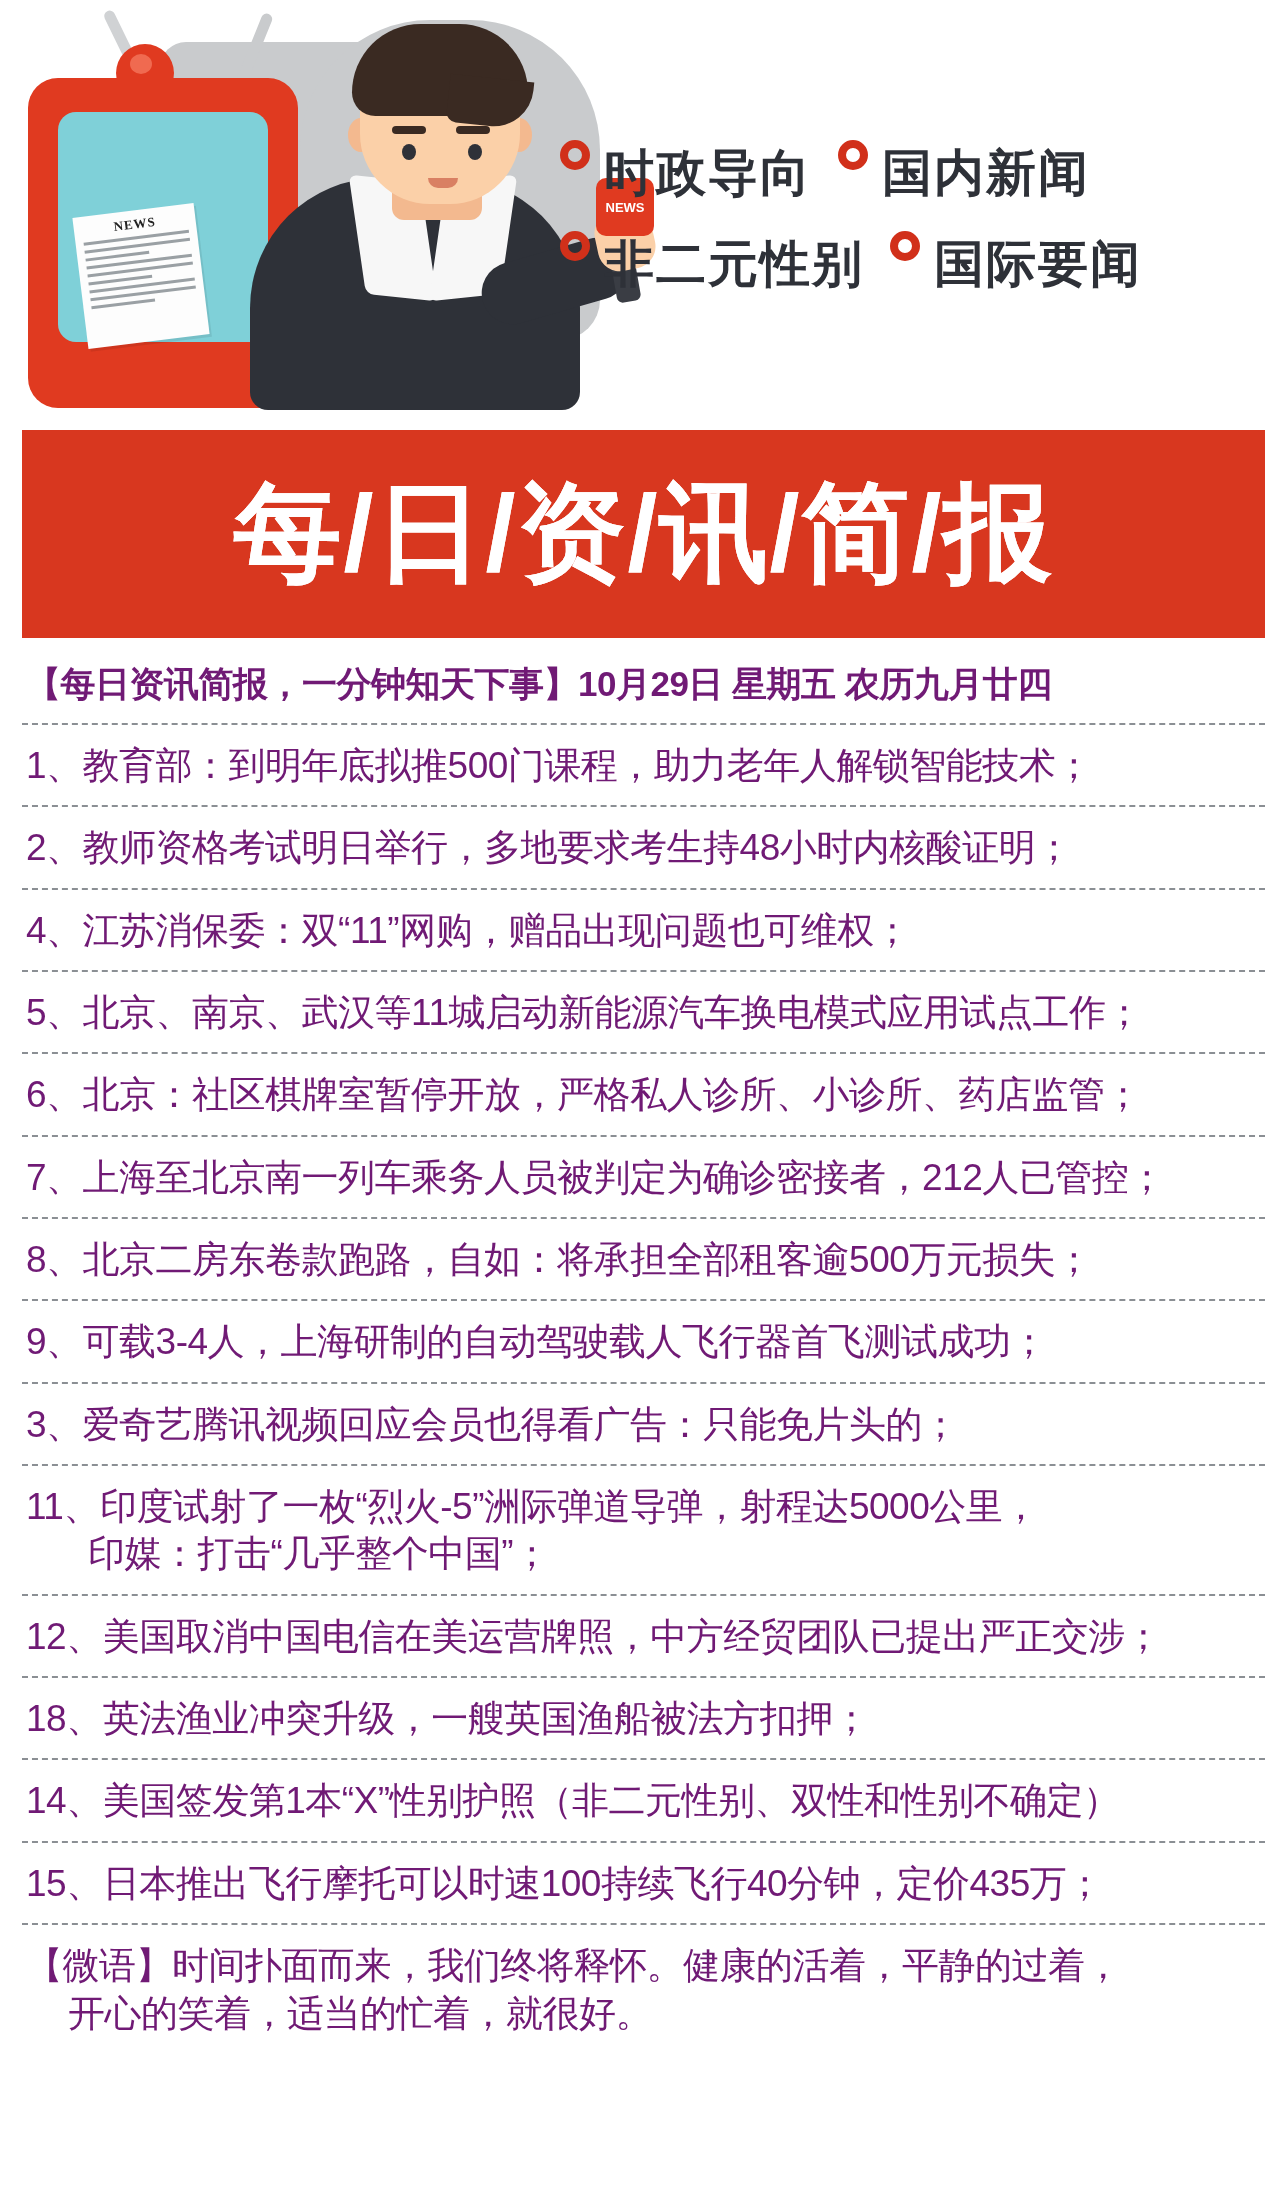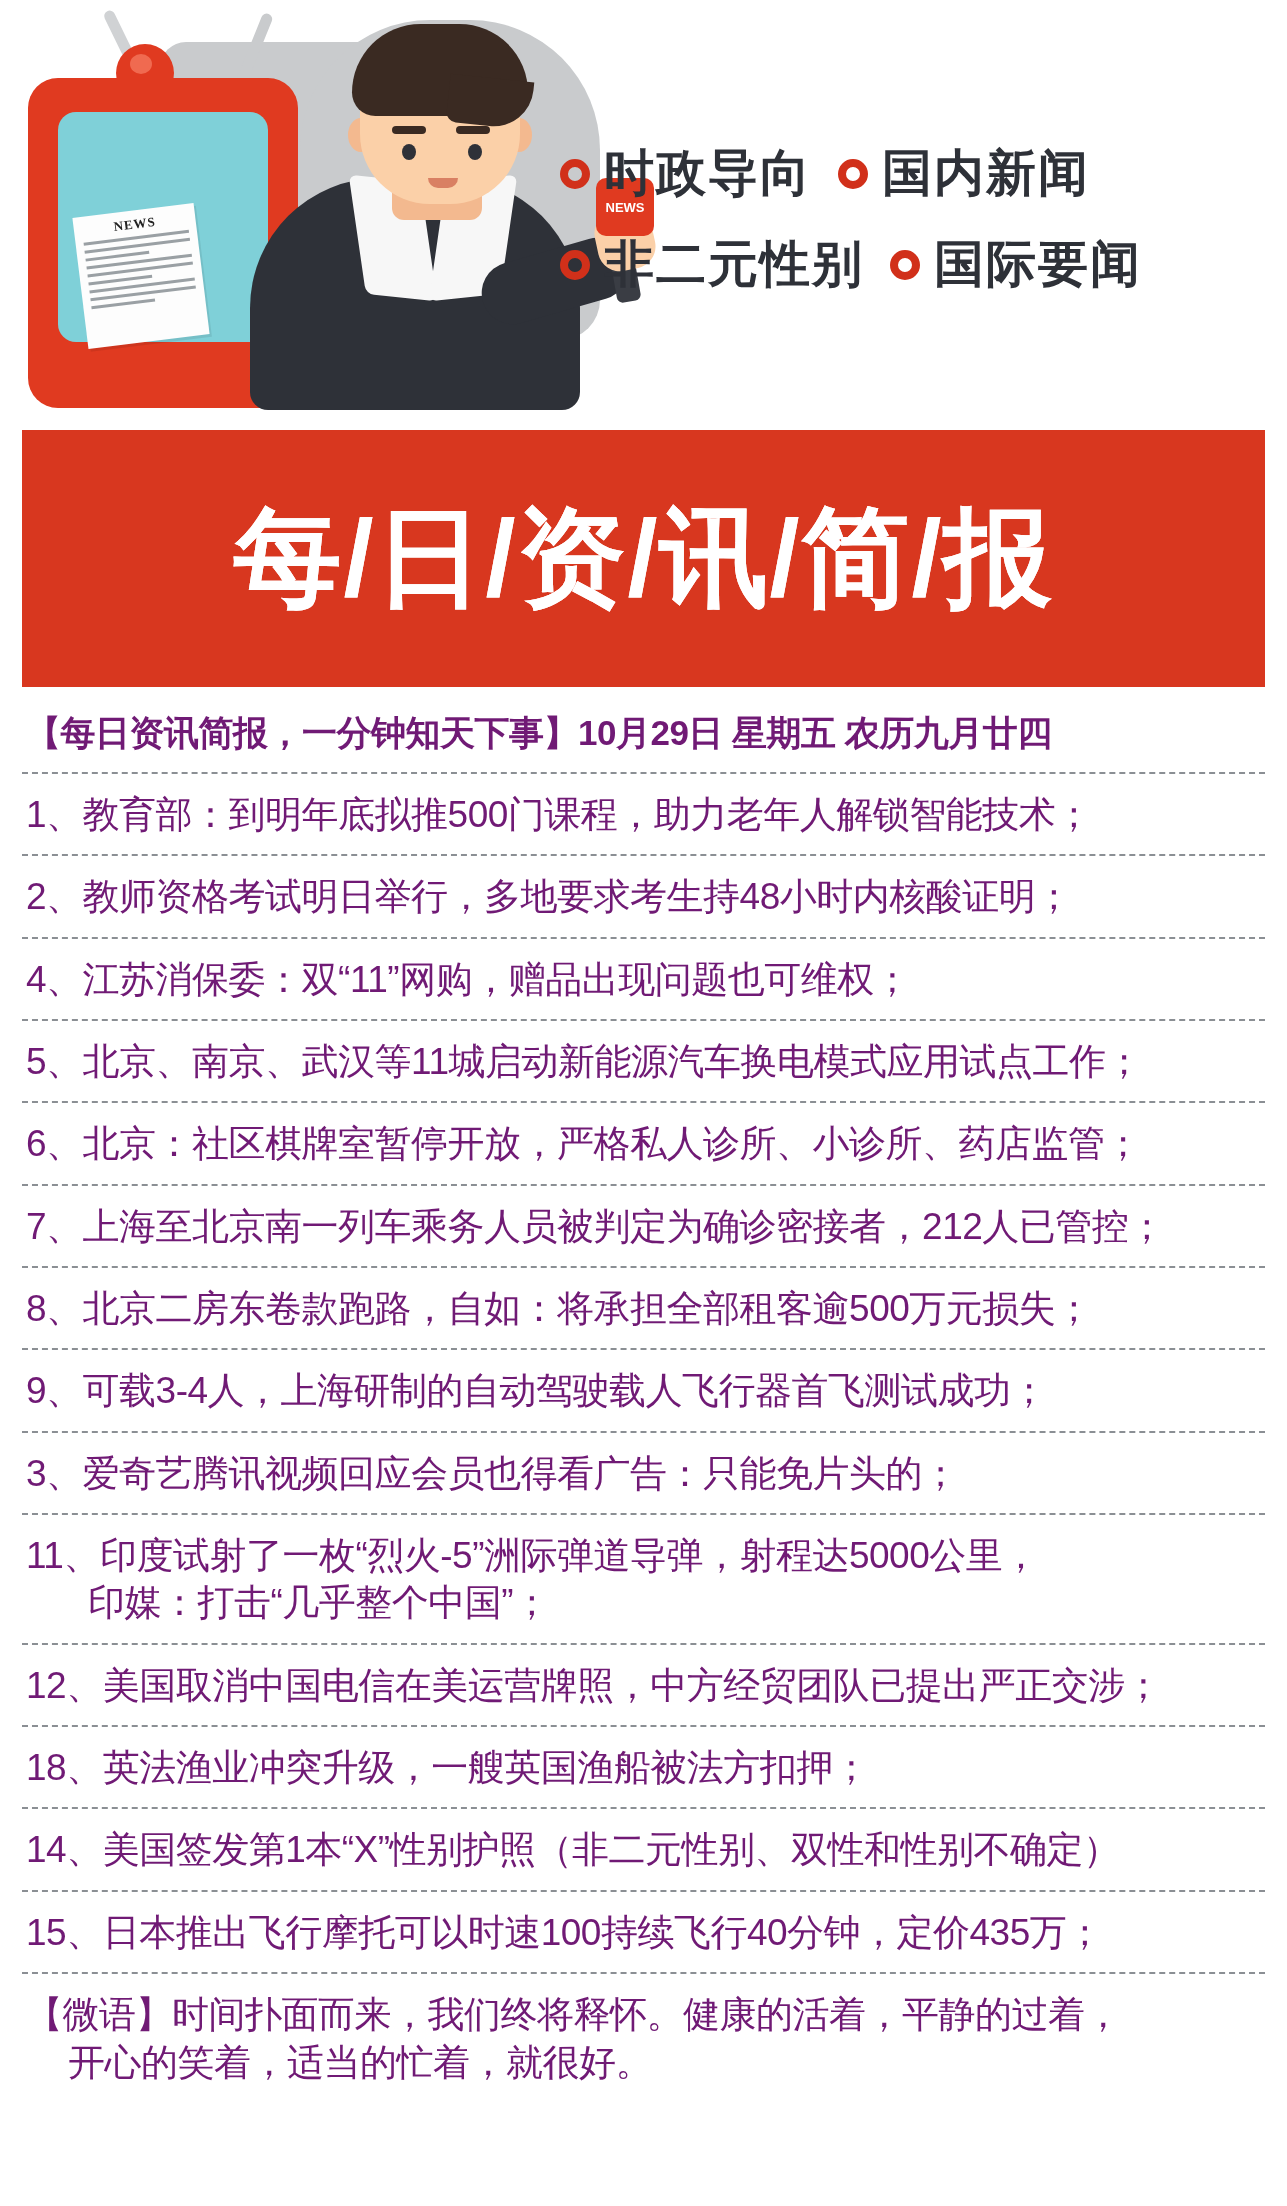--- a/index.html
+++ b/index.html
@@ -279,21 +279,21 @@
     width: 700px;
   }
   .tag-row {
     display: flex;
     align-items: center;
     gap: 26px;
     margin-bottom: 24px;
   }
   .tag-item {
     display: flex;
-    align-items: center;
+    align-items: flex-start;
     gap: 14px;
   }
   .ring {
     width: 30px;
     height: 30px;
     border-radius: 50%;
     border: 8px solid #d1301a;
     box-sizing: border-box;
     flex: 0 0 auto;
   }
@@ -307,21 +307,21 @@
   }
 
   
   .banner-wrap {
     position: relative;
     margin: 0 22px;
     padding: 0;
   }
   .banner {
     background: #d8371f;
-    height: 257px;
+    height: 208px;
     display: flex;
     align-items: center;
     justify-content: center;
   }
   .banner-title {
     color: #ffffff;
     font-family: "Liberation Sans", sans-serif;
     font-weight: bold;
     font-size: 108px;
     letter-spacing: 2px;

